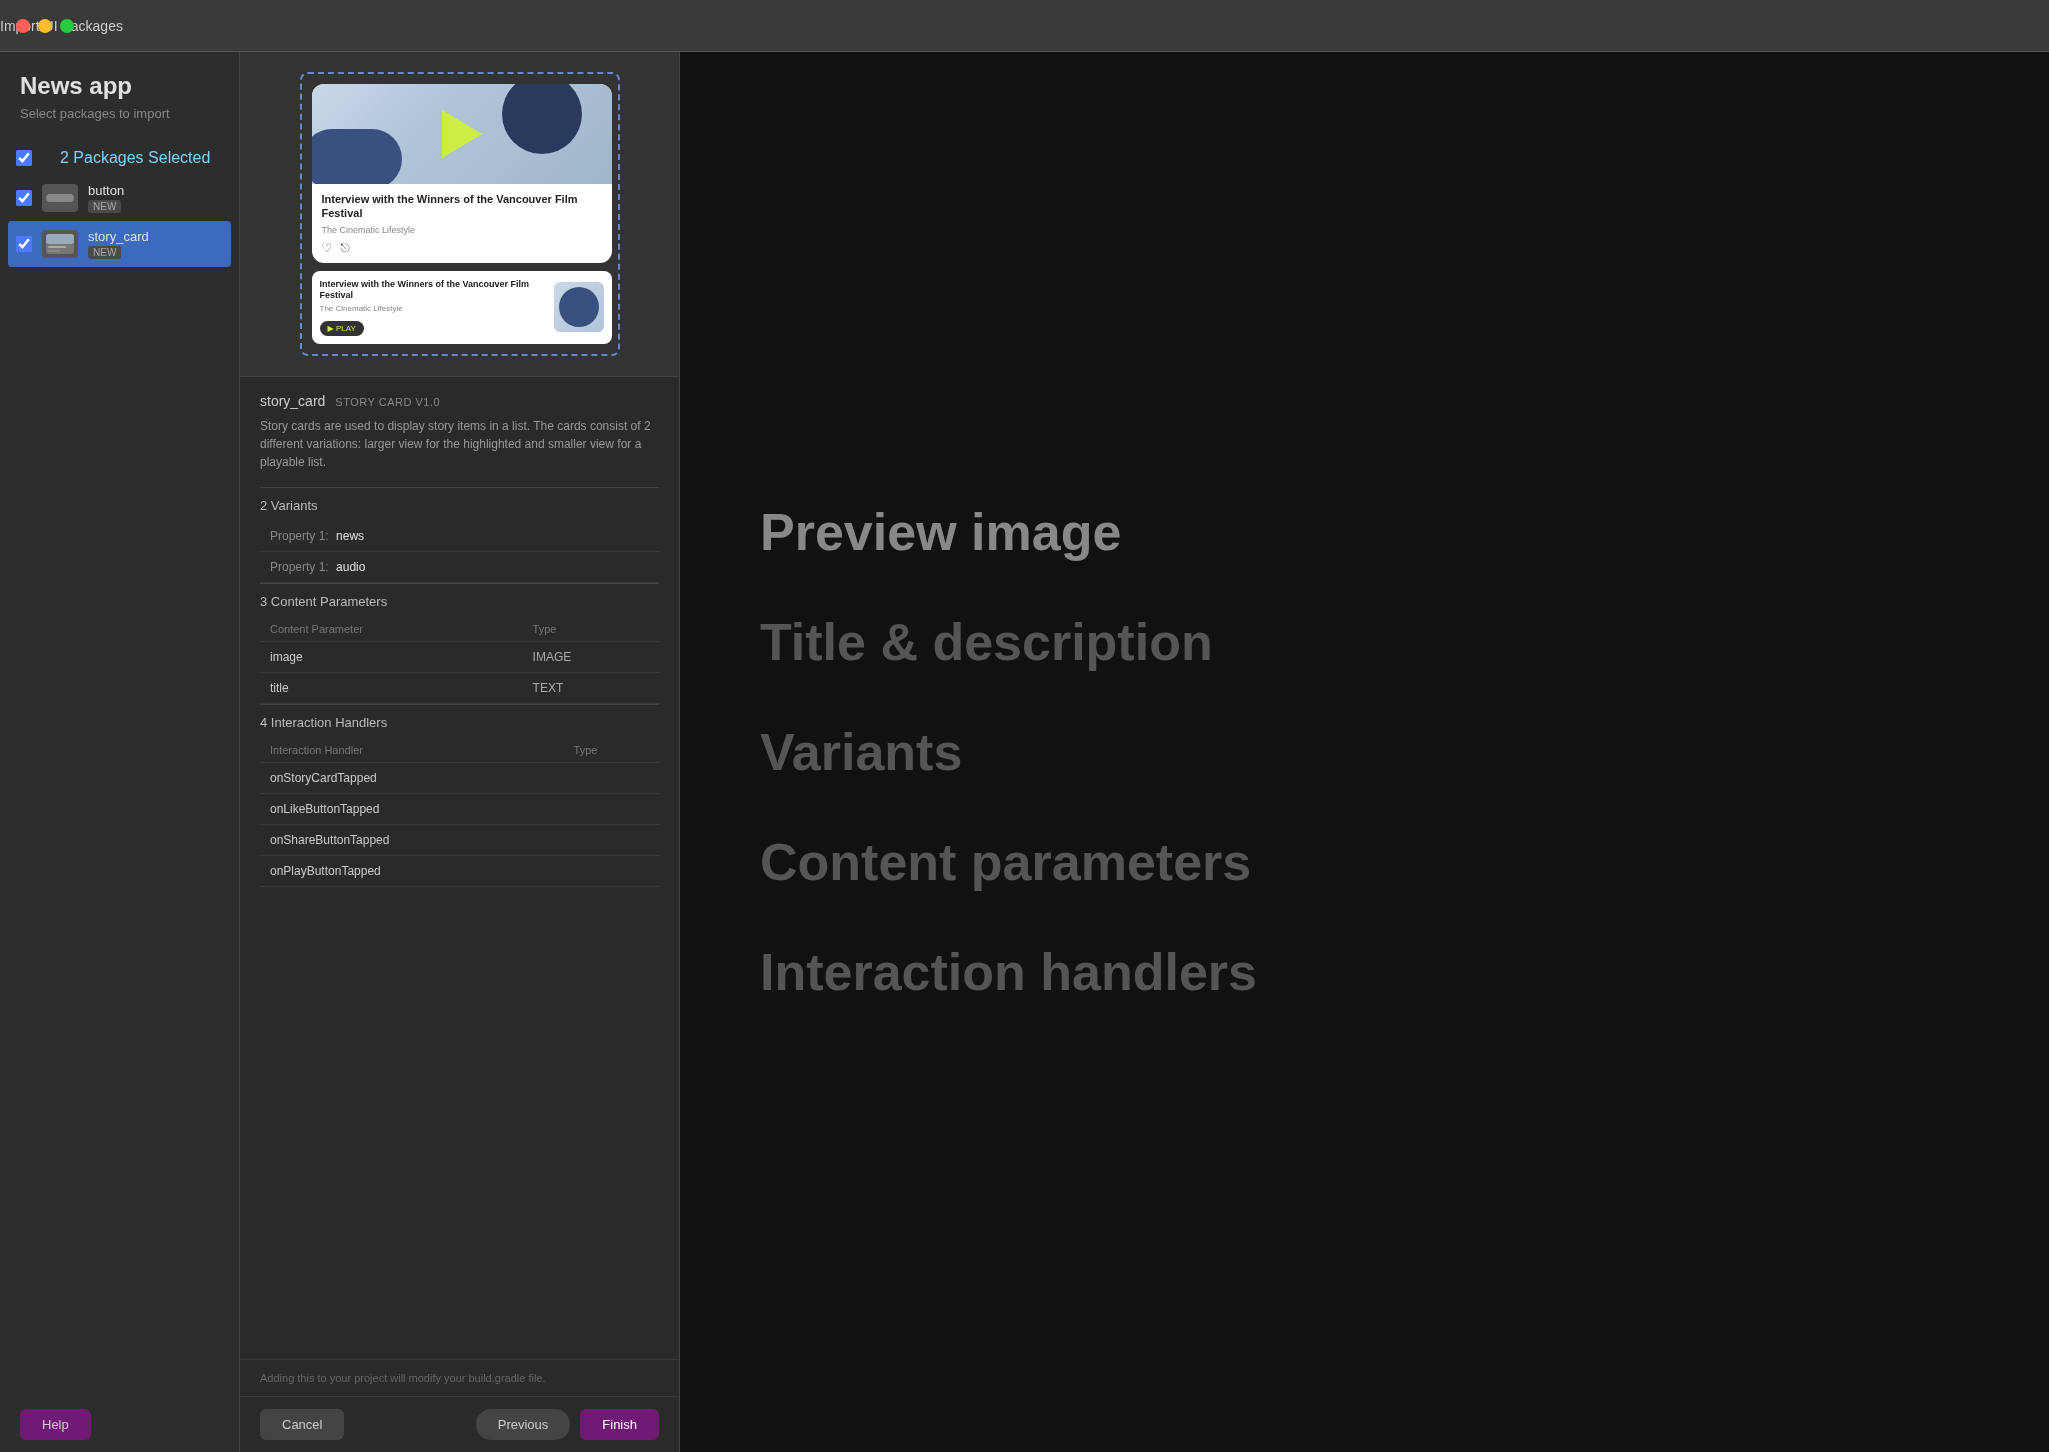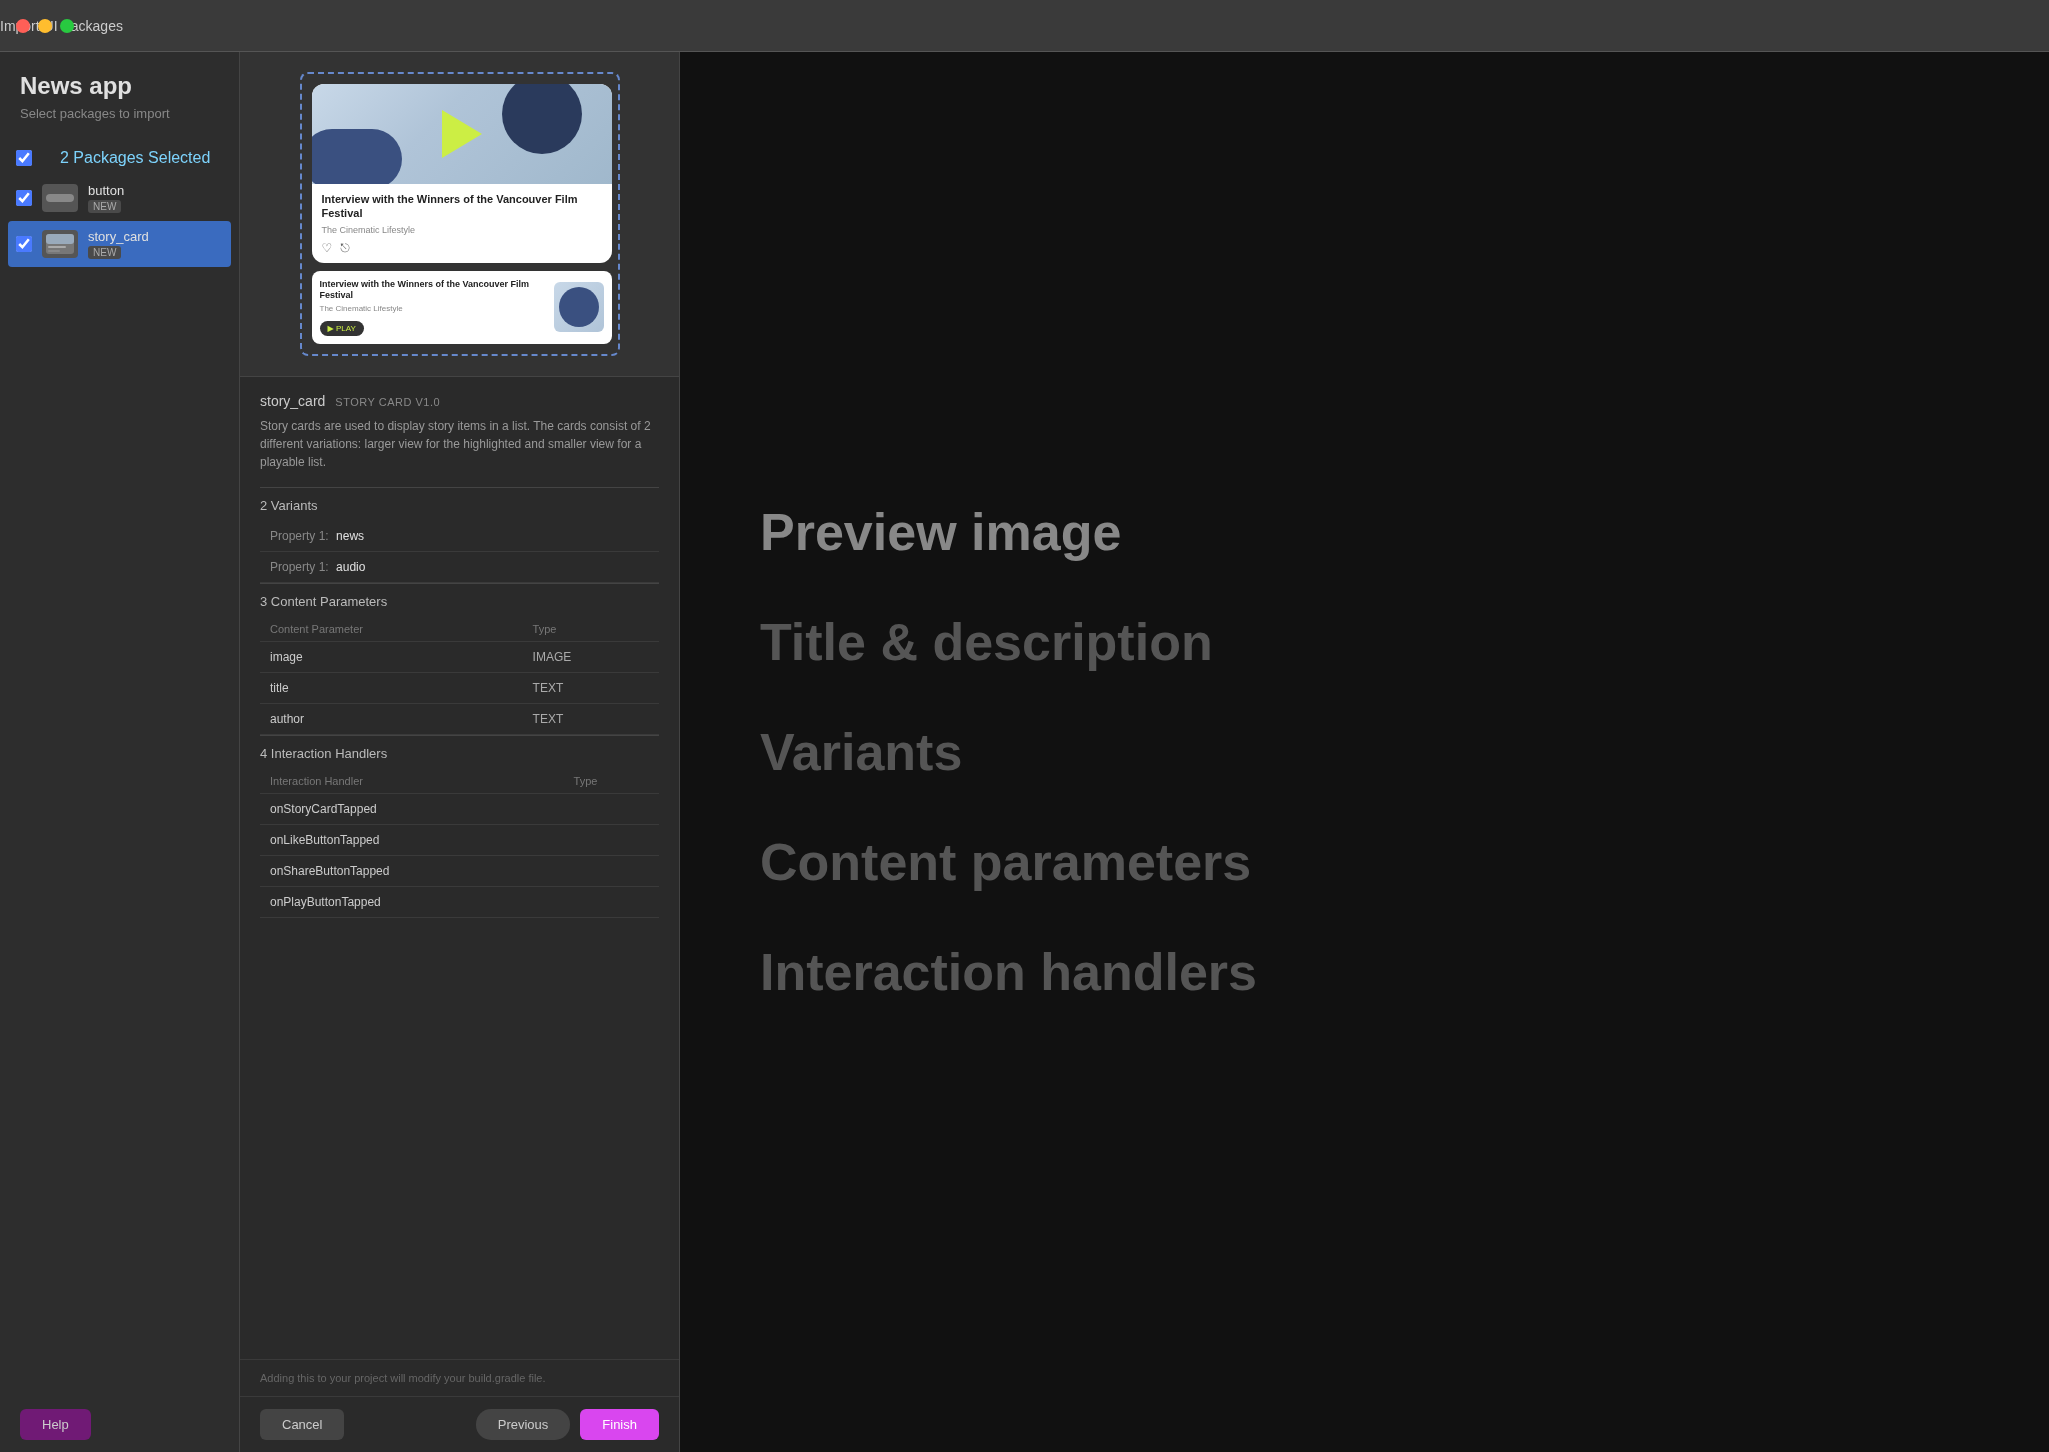--- a/index.html
+++ b/index.html
@@ -404,21 +404,21 @@
     .btn-cancel {
       background: #444;
       color: #ccc;
     }
     .btn-previous {
       background: #444;
       color: #ccc;
       border-radius: 15px;
     }
     .btn-finish {
-      background: #d946ef;
+      background: #701a75;
       color: #fff;
     }
     .bottom-buttons-wrapper {
       display: flex;
       width: 100%;
       justify-content: space-between;
       align-items: center;
     }
     .bottom-left-btns {
       display: flex;
@@ -570,24 +570,20 @@
         </thead>
         <tbody>
           <tr>
             <td>image</td>
             <td>IMAGE</td>
           </tr>
           <tr>
             <td>title</td>
             <td>TEXT</td>
           </tr>
-          <tr>
-            <td>author</td>
-            <td>TEXT</td>
-          </tr>
         </tbody>
       </table>
 
       <div class="section-label">4 Interaction Handlers</div>
       <table class="params-table">
         <thead>
           <tr>
             <th>Interaction Handler</th>
             <th>Type</th>
           </tr>

